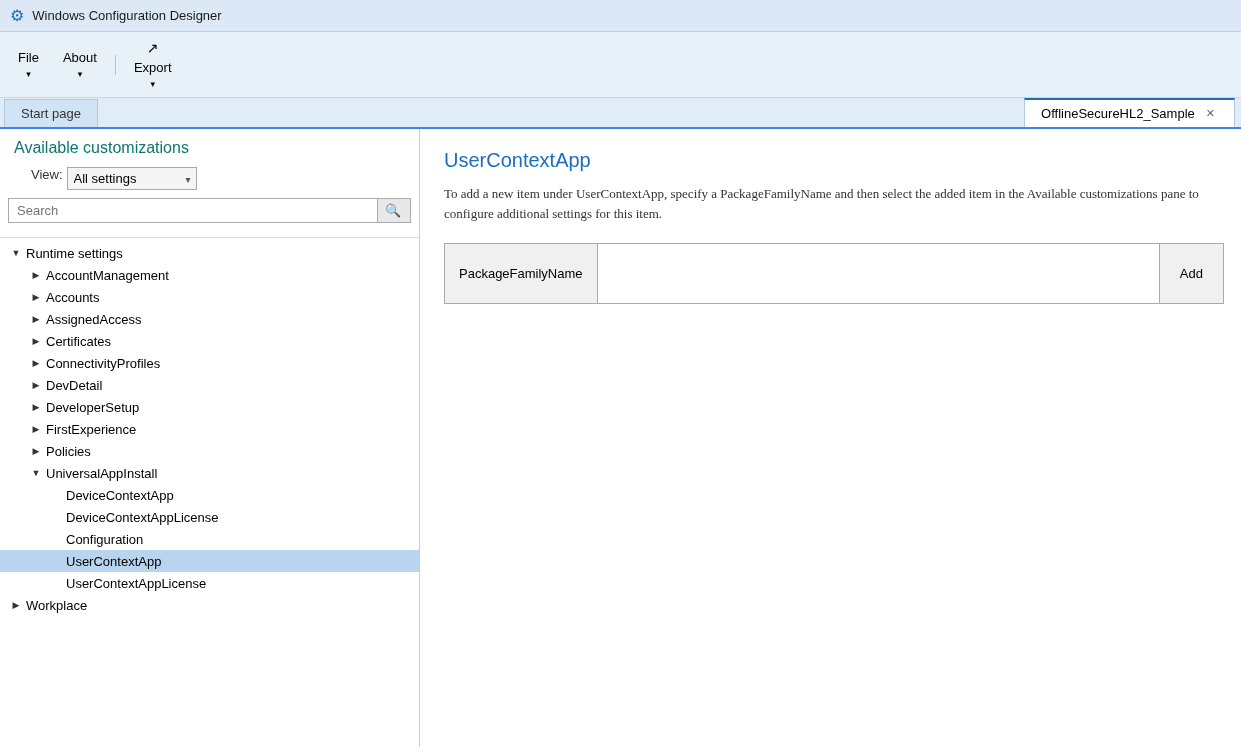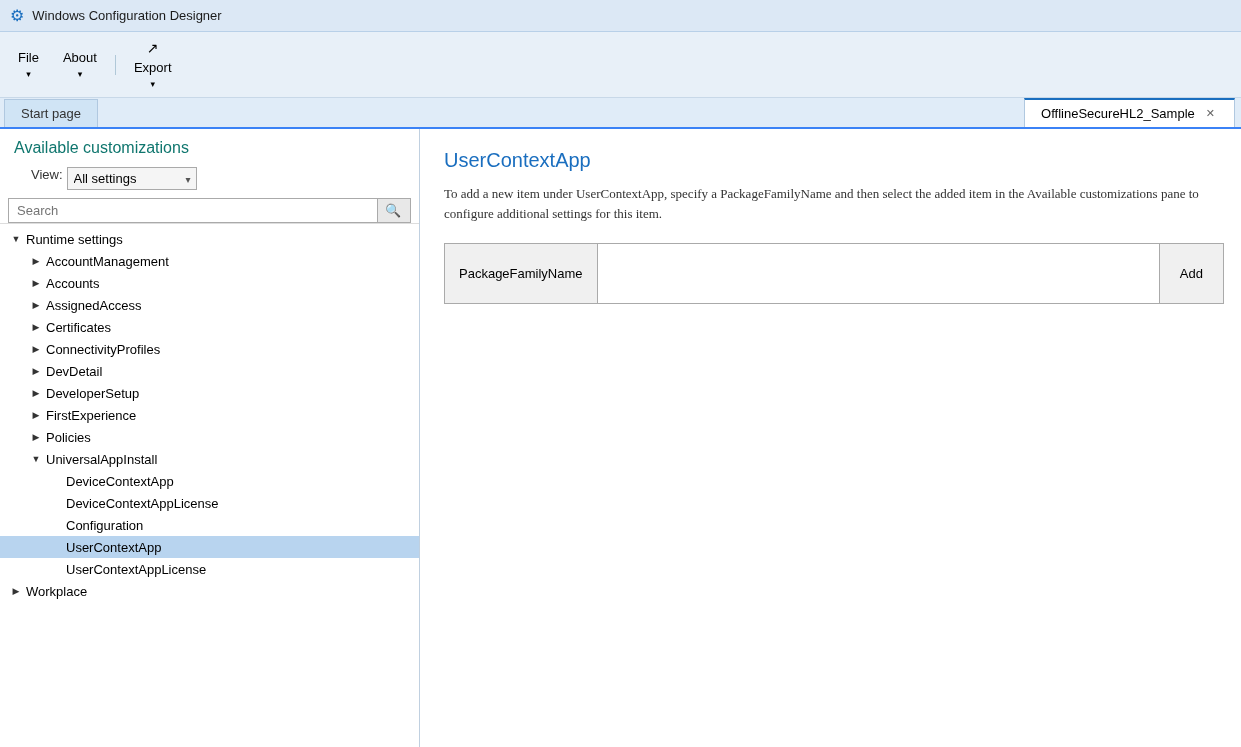--- a/index.html
+++ b/index.html
@@ -123,21 +123,21 @@
       right: 6px;
       top: 50%;
       transform: translateY(-50%);
       font-size: 10px;
       pointer-events: none;
       color: #555;
     }
 
     
     .search-row {
-      padding: 0 8px 0;
+      padding: 0 8px 14px;
       display: flex;
       align-items: center;
       border-bottom: 1px solid #ddd;
     }
     .search-input {
       flex: 1;
       border: 1px solid #aaa;
       padding: 4px 8px;
       font-size: 13px;
       color: #999;

